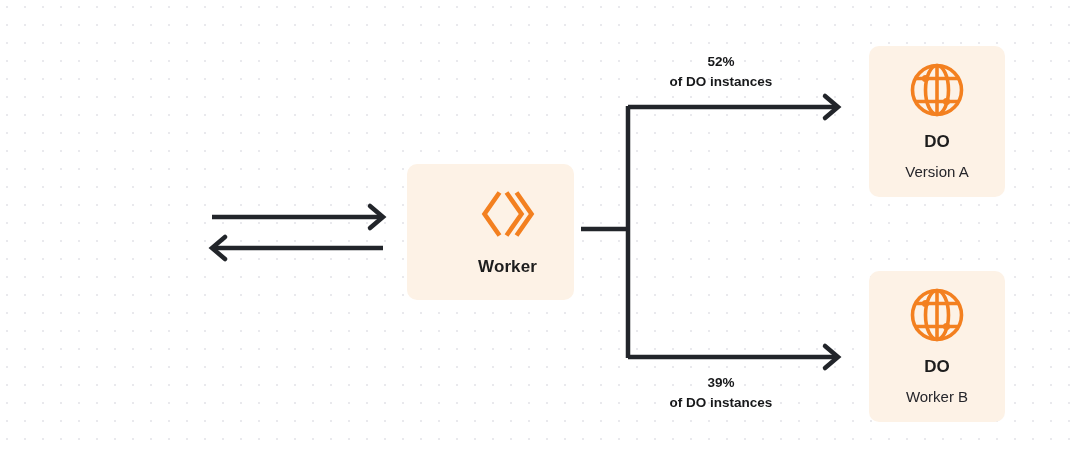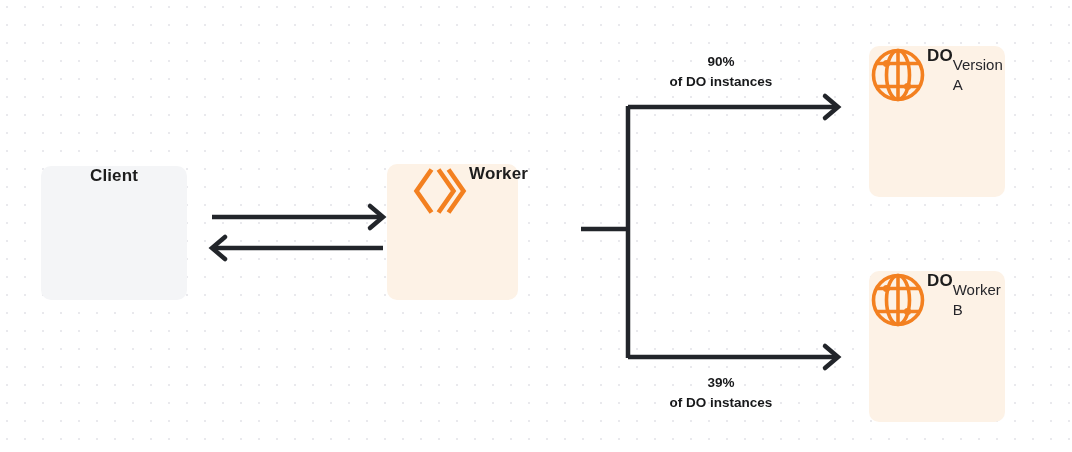--- a/index.html
+++ b/index.html
@@ -18,34 +18,35 @@
     font-family: "Liberation Sans", sans-serif;
     overflow: hidden;
   }
 
   
   .node {
     position: absolute;
     box-sizing: border-box;
     border-radius: 10px;
     display: flex;
-    flex-direction: row;
+    flex-direction: column;
+    align-items: center;
     justify-content: center;
   }
   .node-client {
     left: 41px;
     top: 166px;
     width: 146px;
     height: 134px;
     background: #f4f5f7;
   }
   .node-worker {
-    left: 387px;
+    left: 407px;
     top: 164px;
-    width: 131px;
+    width: 167px;
     height: 136px;
     background: #fdf2e6;
     padding-left: 34px;
   }
   .node-do-a {
     left: 869px;
     top: 46px;
     width: 136px;
     height: 151px;
     background: #fdf2e6;
@@ -135,32 +136,29 @@
       <polyline points="825,96 838,107 825,118" fill="none" stroke="#22252a" stroke-width="4.5" stroke-linecap="round" stroke-linejoin="miter"></polyline>
     </g>
 
     <g>
       <line x1="628" y1="357" x2="836" y2="357" stroke="#22252a" stroke-width="4.5" stroke-linecap="butt"></line>
       <polyline points="825,346 838,357 825,368" fill="none" stroke="#22252a" stroke-width="4.5" stroke-linecap="round" stroke-linejoin="miter"></polyline>
     </g>
   </svg>
 
   <div class="edge-label edge-label-top">
-    <div>90%</div>
+    <div>52%</div>
     <div>of DO instances</div>
   </div>
 
   <div class="edge-label edge-label-bottom">
     <div>39%</div>
     <div>of DO instances</div>
   </div>
 
-  <div class="node node-client">
-    <div class="node-title">Client</div>
-  </div>
 
   <div class="node node-worker">
     <span class="node-icon">
       <svg width="58" height="54" viewBox="0 0 58 54" xmlns="http://www.w3.org/2000/svg">
         <g fill="none" stroke="#f38020" stroke-width="4.6" stroke-linejoin="miter" stroke-linecap="butt">
           <polyline points="20.5,5.5 5.5,27 20.5,48.5"></polyline>
           <polyline points="27.5,5.5 42.5,27 27.5,48.5"></polyline>
           <polyline points="37.5,5.5 52.5,27 37.5,48.5"></polyline>
         </g>
       </svg>

